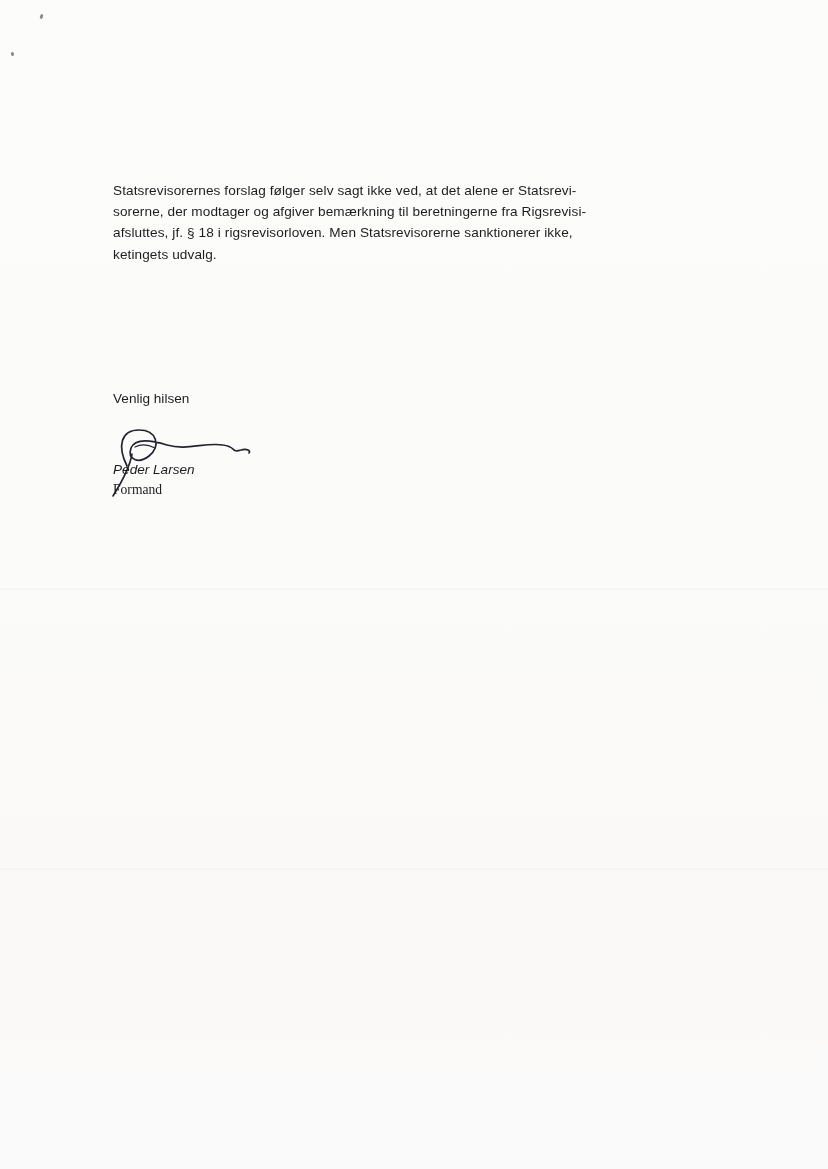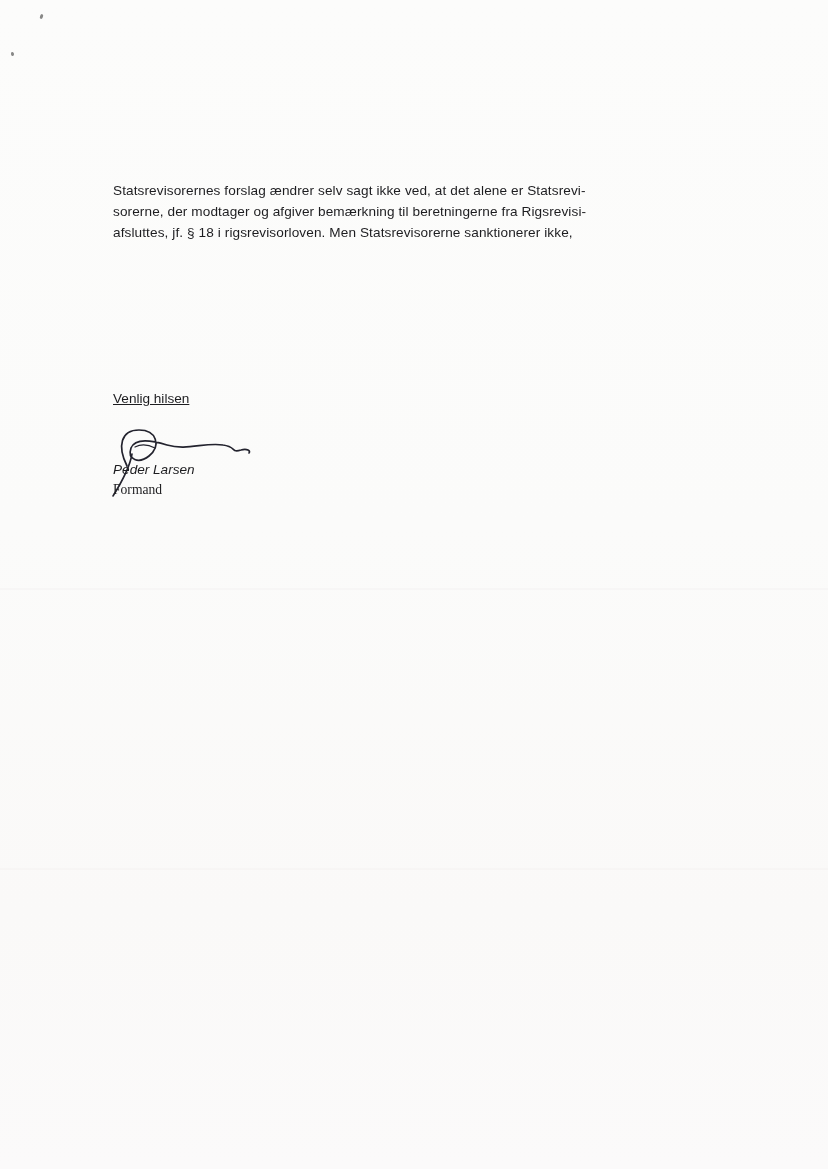--- a/index.html
+++ b/index.html
@@ -48,21 +48,20 @@
   }
   .body-line { white-space: nowrap; }
 
   .closing {
     position: absolute;
     left: 113px;
     top: 388px;
     color: #1d1d20;
     font-size: 13.6px;
     line-height: 21px;
-    text-decoration: underline;
   }
 
   .signature-block {
     position: absolute;
     left: 113px;
     top: 420px;
     width: 260px;
     color: #1d1d20;
     font-size: 13.6px;
     line-height: 20px;
@@ -93,23 +92,24 @@
 <body>
 
 <div class="page">
 
   <span class="speck s1"></span>
   <span class="speck s2"></span>
   <div class="band b1"></div>
   <div class="band b2"></div>
 
   <div class="letter-body">
-    <div class="body-line">Statsrevisorernes forslag ændrer selv sagt ikke ved, at det alene er Statsrevi-</div>
+    <div class="body-line">Statsrevisorernes forslag følger selv sagt ikke ved, at det alene er Statsrevi-</div>
     <div class="body-line">sorerne, der modtager og afgiver bemærkning til beretningerne fra Rigsrevisi-</div>
     <div class="body-line">afsluttes, jf. § 18 i rigsrevisorloven. Men Statsrevisorerne sanktionerer ikke,</div>
+    <div class="body-line">ketingets udvalg.</div>
   </div>
 
   <div class="closing">Venlig hilsen</div>
 
   <div class="signature-block">
     <svg class="signature-svg" viewBox="0 0 170 78" fill="none" xmlns="http://www.w3.org/2000/svg">
       <path d="M22,46 C12,26 16,10 34,10 C52,10 56,26 44,36 C34,44 22,40 26,28 C30,18 46,20 62,25 C82,31 100,22 118,25 C132,27 126,33 136,30 C142,28 146,31 144,33" stroke="#23232e" stroke-width="1.7" stroke-linecap="round"></path>
       <path d="M27,34 C25,46 18,60 8,76" stroke="#23232e" stroke-width="1.6" stroke-linecap="round"></path>
       <path d="M30,27 C36,24 44,25 50,28" stroke="#23232e" stroke-width="1.2" stroke-linecap="round"></path>
     </svg>

